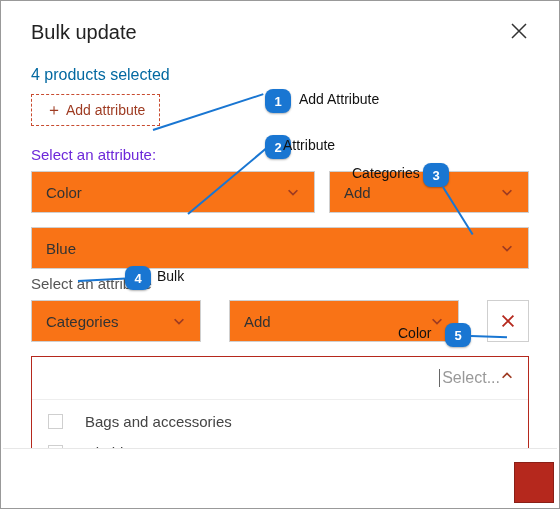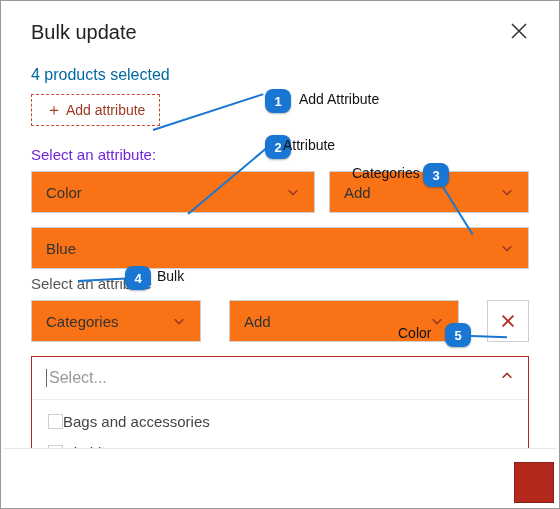--- a/index.html
+++ b/index.html
@@ -20,25 +20,25 @@
 .sel .chev{width:14px;height:14px}
 .sel .chev svg{stroke:#9e3b22;stroke-width:2;width:100%;height:100%}
 .sel.wide{flex:1}
 .sel.full{width:100%;margin-top:14px}
 .delbtn{width:42px;height:42px;border:1px solid #cfcfcf;display:flex;align-items:center;justify-content:center;cursor:pointer;background:#fff}
 .delbtn svg{width:18px;height:18px;stroke:#b5281d;stroke-width:2}
 .row2{display:flex;gap:28px;align-items:center}
 .row2 .sel.attr2{flex:0 0 170px}
 .row2 .sel.op2{flex:1}
 .multi{margin-top:14px;border:1.5px solid #b5281d;background:#fff}
-.multi-head{height:42px;display:flex;align-items:center;justify-content:space-between;padding:0 14px;cursor:text}
+.multi-head{height:42px;display:flex;align-items:center;justify-content:flex-end;padding:0 14px;cursor:text}
 .multi-head .ph{color:#999;border-left:1px solid #666;padding-left:2px}
 .multi-head .chev svg{stroke:#9e3b22;stroke-width:2;width:14px;height:14px}
 .opts{padding:6px 0;border-top:1px solid #eee}
-.opt{display:flex;align-items:center;gap:0;padding:7px 16px;font-size:15px;color:#444;cursor:pointer}
+.opt{display:flex;align-items:center;gap:22px;padding:7px 16px;font-size:15px;color:#444;cursor:pointer}
 .opt .cb{width:15px;height:15px;border:1px solid #cfcfcf;background:#fff}
 .footer-cover{position:absolute;bottom:0;left:0;right:0;height:58px;border-top:1px solid #e7e7e7;background:#fff}
 .save-frag{position:absolute;right:3px;bottom:3px;width:40px;height:41px;background:#b5281d;border:1px solid #8a1f17}
 
 .callouts{position:absolute;inset:0;pointer-events:none}
 .pill{position:absolute;background:#1976d2;color:#fff;font-size:13px;font-weight:600;width:26px;height:24px;border-radius:8px;display:flex;align-items:center;justify-content:center;box-shadow:0 1px 2px rgba(0,0,0,.3)}
 .clabel{position:absolute;font-size:14px;color:#111}
 .leader{position:absolute;background:#1976d2;height:2px;transform-origin:left center}
 </style>
 </head>

